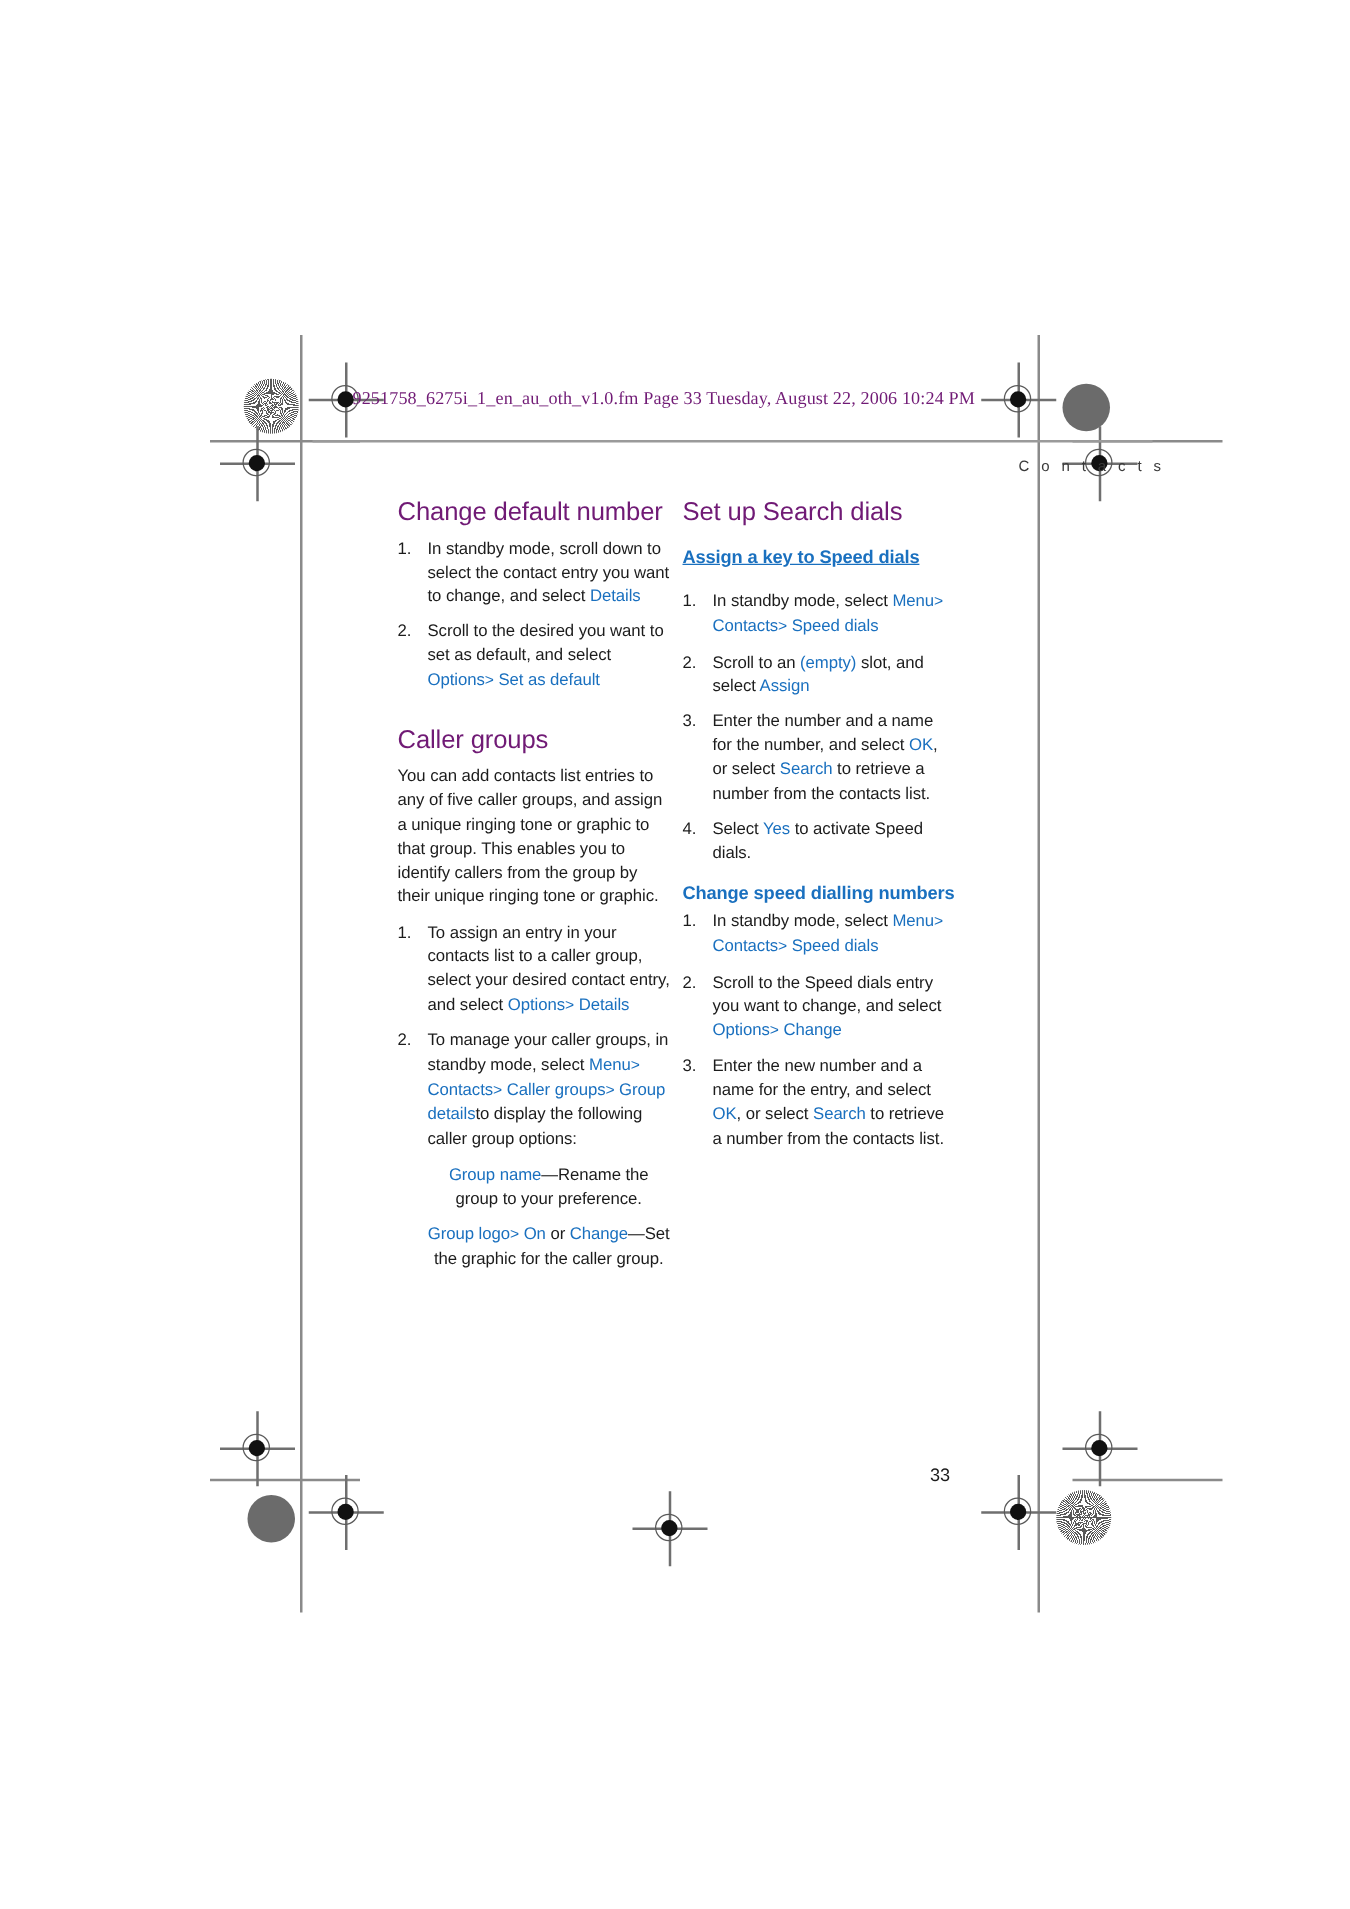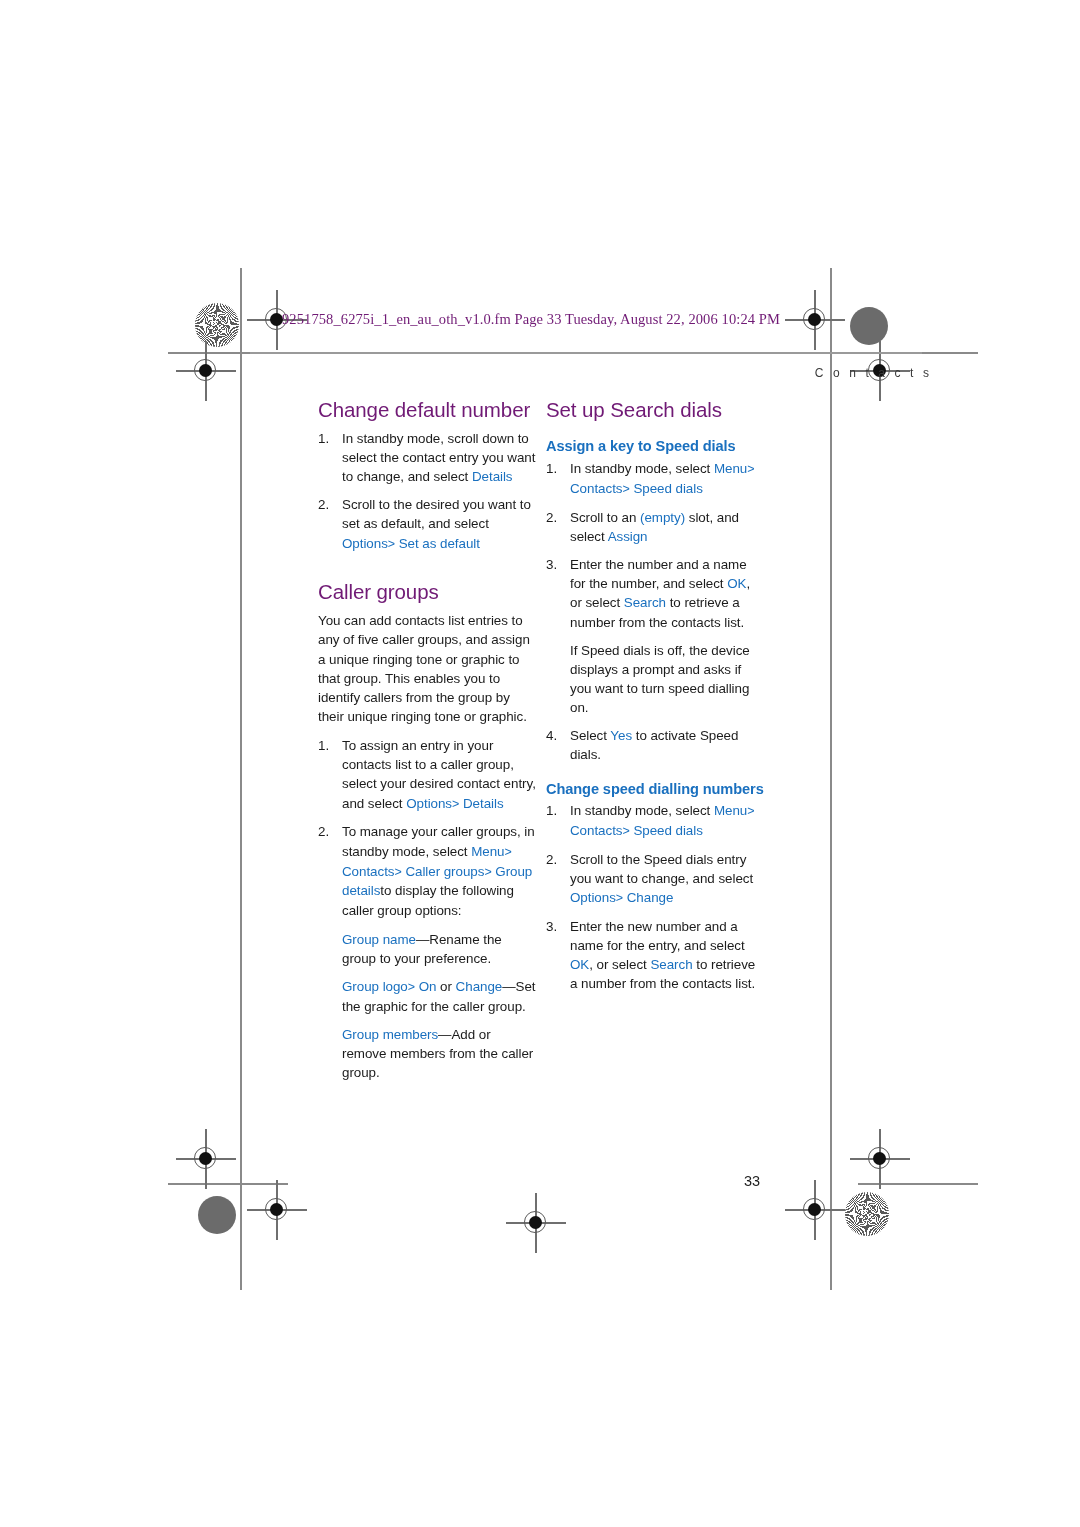--- a/index.html
+++ b/index.html
@@ -125,21 +125,21 @@
   h1.sec.spaced { margin-top: 27px; }
 
   h2.sub {
     color: #1a70bf;
     font-size: 14.6px;
     font-weight: 700;
     line-height: 1.18;
     margin: 16px 0 3px 0;
     letter-spacing: -.1px;
   }
-  h2.sub.tight { margin-bottom: 4px; }
+  h2.sub.tight { margin-bottom: 16px; text-decoration: underline; }
 
   p.body {
     color: #1c1c1c;
     font-size: 13.4px;
     line-height: 1.43;
     margin: 0 0 10px 0;
     letter-spacing: -.05px;
   }
 
   ol.steps {
@@ -171,20 +171,21 @@
     margin-top: 9px;
   }
 
   .opt-block {
     color: #1c1c1c;
     font-size: 13.4px;
     line-height: 1.43;
     margin: 0 0 9px 0;
     padding-left: 24px;
     letter-spacing: -.05px;
+    text-align: center;
   }
 
   .ui { color: #1a70bf; }
   .ui-arrow { color: #1a70bf; font-size: 12.5px; }
 
   .page-num {
     position: absolute;
     left: 744px;
     top: 1173px;
     font-size: 14.5px;
@@ -295,42 +296,38 @@
 
     <div class="opt-block">
       <span class="ui">Group name</span><span>—</span><span>Rename the group to your preference.</span>
     </div>
 
 
     <div class="opt-block">
       <span class="ui">Group logo</span><span class="ui-arrow">&gt;</span> <span class="ui">On</span><span> or </span><span class="ui">Change</span><span>—</span><span>Set the graphic for the caller group.</span>
     </div>
 
-    <div class="opt-block">
-      <span class="ui">Group members</span><span>—</span><span>Add or remove members from the caller group.</span>
-    </div>
 
   </div>
 
   <div class="col col-right">
 
     <h1 class="sec">Set up Search dials</h1>
 
     <h2 class="sub tight">Assign a key to Speed dials</h2>
 
     <ol class="steps">
       <li>
         <span class="num">1.</span><span>In standby mode, select </span><span class="ui">Menu</span><span class="ui-arrow">&gt;</span> <span class="ui">Contacts</span><span class="ui-arrow">&gt;</span> <span class="ui">Speed dials</span>
       </li>
       <li>
         <span class="num">2.</span><span>Scroll to an </span><span class="ui">(empty)</span><span> slot, and select </span><span class="ui">Assign</span>
       </li>
       <li>
         <span class="num">3.</span><span>Enter the number and a name for the number, and select </span><span class="ui">OK</span><span>, or select </span><span class="ui">Search</span><span> to retrieve a number from the contacts list.</span>
-        <span class="cont">If Speed dials is off, the device displays a prompt and asks if you want to turn speed dialling on.</span>
       </li>
       <li>
         <span class="num">4.</span><span>Select </span><span class="ui">Yes</span><span> to activate Speed dials.</span>
       </li>
     </ol>
 
     <h2 class="sub">Change speed dialling numbers</h2>
 
     <ol class="steps">
       <li>

